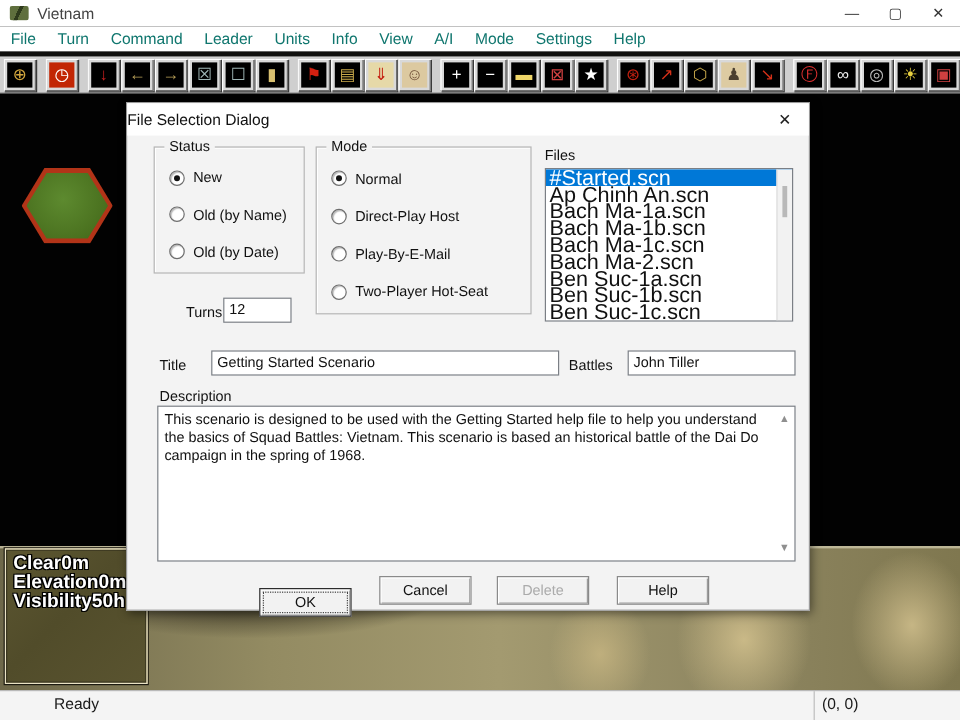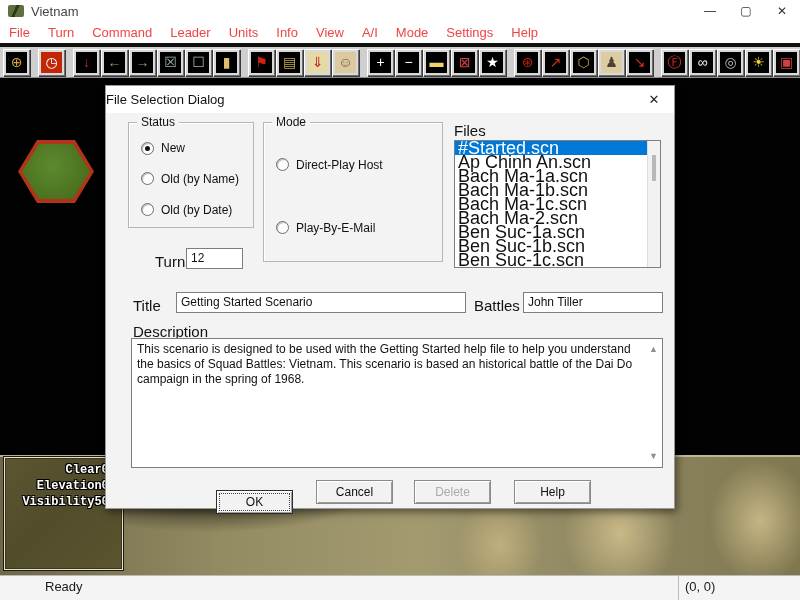--- a/index.html
+++ b/index.html
@@ -8,21 +8,21 @@
   #screen { position:relative; width:800px; height:600px; background:#000; overflow:hidden; }
 
   
   .titlebar { position:absolute; left:0; top:0; width:800px; height:22px; background:#ffffff; display:flex; align-items:center; }
   .app-icon { width:16px; height:12px; margin-left:8px; background:#5f6f3d; border-radius:2px;
               background-image:linear-gradient(115deg, transparent 40%, #2e3a1c 40%, #2e3a1c 55%, transparent 55%); }
   .title-text { margin-left:7px; font-size:13px; color:#444; }
   .win-controls { margin-left:auto; display:flex; height:22px; }
   .win-ctl { width:36px; height:22px; display:flex; align-items:center; justify-content:center; font-size:12px; color:#333; }
 
-  .menubar { position:absolute; left:0; top:22px; width:800px; height:21px; background:#ffffff; display:flex; align-items:center; font-size:13px; color:#ef4444;text-align:center; }
+  .menubar { position:absolute; left:0; top:22px; width:800px; height:21px; background:#ffffff; display:flex; align-items:center; font-size:13px; color:#0f766e;text-align:center; }
   .menu-item { padding:0 9px; height:21px; line-height:21px; }
   .menubar-sep { position:absolute; left:0; top:43px; width:800px; height:4px; background:#10100e; }
 
   .toolbar { position:absolute; left:0; top:47px; width:800px; height:31px; background:#cfcfcf; border-bottom:1px solid #8f8f8f; display:flex; align-items:center; padding-left:3px; }
   .tb-group { display:flex; margin-right:7px; }
   .tb-btn { width:27px; height:27px; margin-right:1px; background:#d9d9d9; display:flex; align-items:center; justify-content:center;
             box-shadow: inset 1px 1px 0 #ffffff, inset -1px -1px 0 #6e6e6e, 1px 1px 0 #3a3a3a; }
   .tb-ic { width:21px; height:21px; display:flex; align-items:center; justify-content:center; font-size:14px; line-height:21px; }
 
   
@@ -41,43 +41,43 @@
       radial-gradient(ellipse 60px 70px at 500px 75%, rgba(200,182,130,.8), rgba(150,140,95,0) 70%),
       radial-gradient(ellipse 200px 45px at 210px 35%, rgba(42,38,26,.95), rgba(60,55,40,0) 78%),
       linear-gradient(90deg, #6e684a, #938b62 28%, #a39a70 52%, #8d8560 78%, #7f774f);
   }
   .artwork-topline { position:absolute; left:0; top:455px; width:800px; height:2px; background:#d6d0b2; opacity:.7; }
 
   
   .terrain-box { position:absolute; left:4px; top:457px; width:119px; height:113px;
     background:linear-gradient(135deg, #5c5631 0%, #514c2a 45%, #5a5430 100%);
     border:1px solid #e9e2c4; box-shadow:0 0 0 1px #1c1a10, inset 0 0 0 1px #3a3620; padding:4px 6px; }
-  .terrain-row { display:flex; justify-content:flex-end; font-size:12px; font-weight:bold; color:#ffffff; line-height:16px;
-    text-shadow:1px 1px 0 #000, -1px -1px 0 #000, 1px -1px 0 #000, -1px 1px 0 #000;font-family:Liberation Mono, monospace; }
+  .terrain-row { display:flex; justify-content:flex-start; font-size:16px; font-weight:bold; color:#ffffff; line-height:16px;
+    text-shadow:1px 1px 0 #000, -1px -1px 0 #000, 1px -1px 0 #000, -1px 1px 0 #000; }
 
   
   .statusbar { position:absolute; left:0; top:575px; width:800px; height:25px; background:#f4f4f4; border-top:1px solid #b9b9b9; font-size:13px; color:#1a1a1a; }
   .status-left { position:absolute; left:5px; top:3px;margin-left:40px; }
   .status-right { position:absolute; left:678px; top:0; width:122px; height:24px; border-left:1px solid #bdbdbd; padding:3px 0 0 6px; }
 
   
   .dialog { position:absolute; left:105px; top:85px; width:570px; height:424px; background:#f3f3f3; border:1px solid #9a9a9a;
             box-shadow:2px 3px 8px rgba(0,0,0,.5); }
   .dlg-title { position:absolute; left:0; top:0; width:100%; height:27px; background:#ffffff; display:flex; align-items:center; font-size:13px; color:#111; }
   .dlg-close { margin-left:auto; width:40px; height:27px; display:flex; align-items:center; justify-content:center; font-size:13px; color:#222; }
 
   .groupbox { position:absolute; border:1px solid #b6b6b6; box-shadow:inset 1px 1px 0 #fff; font-size:12px; color:#111; padding-top:6px; }
   .groupbox legend,
   .gb-legend { position:absolute; top:-8px; left:8px; background:#f3f3f3; padding:0 4px; font-size:12px; }
   .radio-row { display:flex; align-items:center; margin:0 0 0 12px; }
   .radio-circle { width:13px; height:13px; border-radius:50%; background:#fff; border:1px solid #6d6d6d; box-shadow:inset 1px 1px 1px #b9b9b9; position:relative; flex:0 0 13px; }
   .radio-circle.sel::after { content:""; position:absolute; left:3px; top:3px; width:5px; height:5px; border-radius:50%; background:#111; }
   .radio-label { margin-left:7px; font-size:12px; color:#111; white-space:nowrap; }
 
-  .dlg-label { position:absolute; font-size:15px; color:#111; }
+  .dlg-label { position:absolute; font-size:12px; color:#111; }
   .edit { position:absolute; background:#fff; border:1px solid #7b7f85; font-size:12px; color:#111; padding:2px 4px; line-height:15px; }
 
   .files-list { position:absolute; left:348px; top:54px; width:207px; height:128px; background:#fff; border:1px solid #7b7f85; overflow:hidden; }
   .file-item { height:14px; line-height:14px; font-size:18px; color:#111; padding-left:3px; white-space:nowrap; }
   .file-item.sel { background:#0078d7; color:#fff; }
   .files-scroll { position:absolute; right:0; top:0; width:13px; height:100%; background:#f2f2f2; border-left:1px solid #ddd; }
   .files-thumb { position:absolute; right:4px; top:14px; width:4px; height:26px; background:#b9b9b9; }
 
   .desc-box { position:absolute; left:25px; top:252px; width:532px; height:130px; background:#fff; border:1px solid #7b7f85; font-size:12px; line-height:15px; color:#111; padding:3px 22px 3px 5px; }
   .desc-arrow { position:absolute; right:4px; font-size:9px; color:#8f8f8f; }
@@ -262,26 +262,34 @@
             <span class="radio-circle"></span>
             <span class="radio-label">Old (by Date)</span>
           </div>
         </div>
     </div>
 
     <div class="groupbox" style="left:157px; top:36px; width:180px; height:140px;">
       <span class="gb-legend">Mode</span>
       <div id="mode-radios" style="display:flex; flex-direction:column; justify-content:space-around; height:130px; padding-top:4px;">
           <div class="radio-row">
+            <span class="radio-circle sel"></span>
+            <span class="radio-label">Normal</span>
+          </div>
+          <div class="radio-row">
             <span class="radio-circle"></span>
             <span class="radio-label">Direct-Play Host</span>
           </div>
           <div class="radio-row">
             <span class="radio-circle"></span>
             <span class="radio-label">Play-By-E-Mail</span>
+          </div>
+          <div class="radio-row">
+            <span class="radio-circle"></span>
+            <span class="radio-label">Two-Player Hot-Seat</span>
           </div>
         </div>
     </div>
 
     <div class="dlg-label" style="left:348px; top:36px;">Files</div>
     <div class="files-list" id="files-list">
 
     <div class="file-item sel">#Started.scn</div>
         <div class="file-item">Ap Chinh An.scn</div>
         <div class="file-item">Bach Ma-1a.scn</div>

